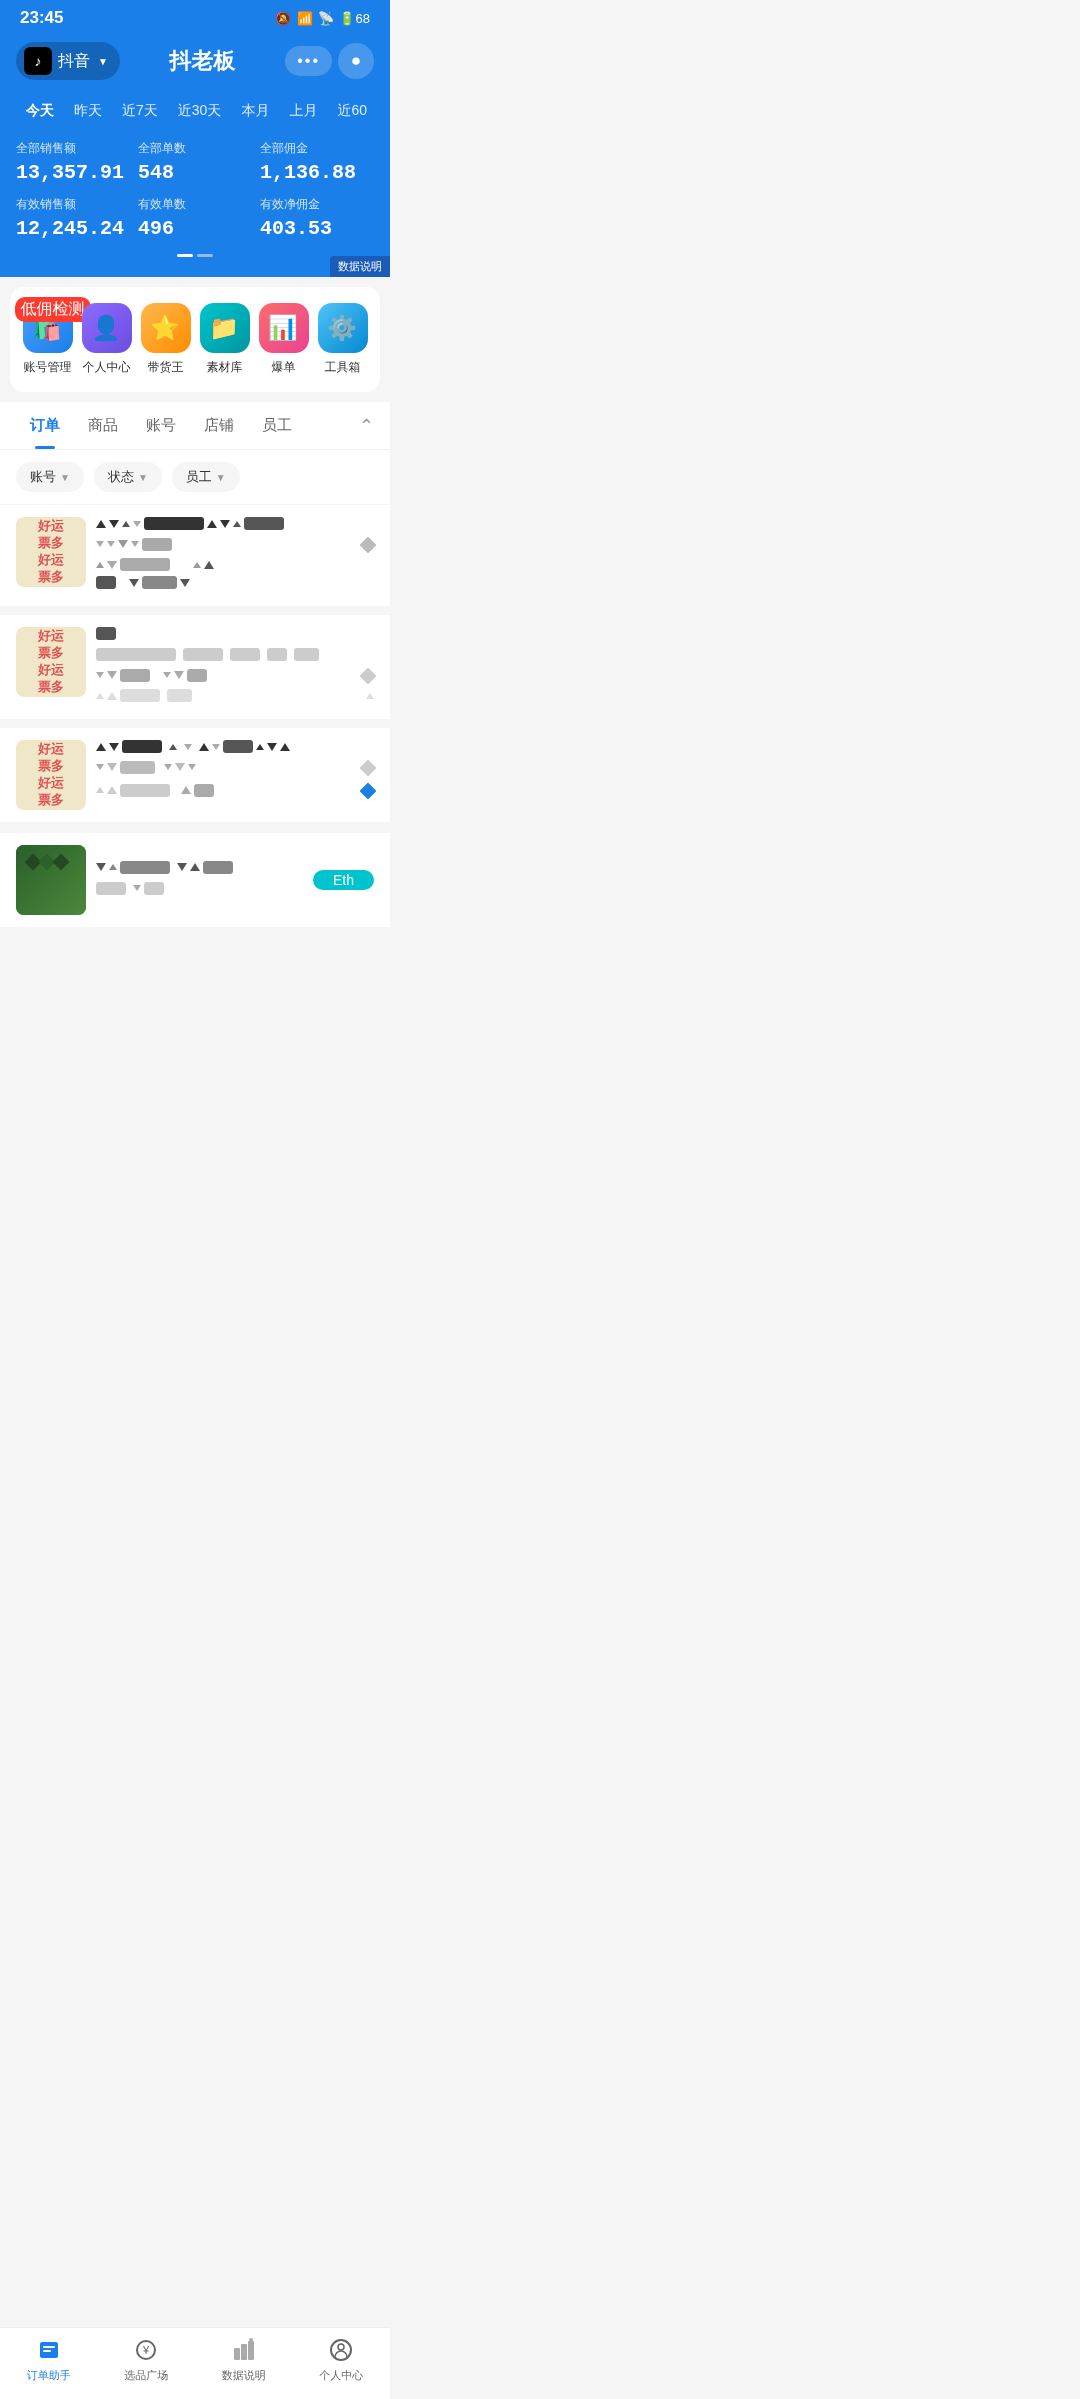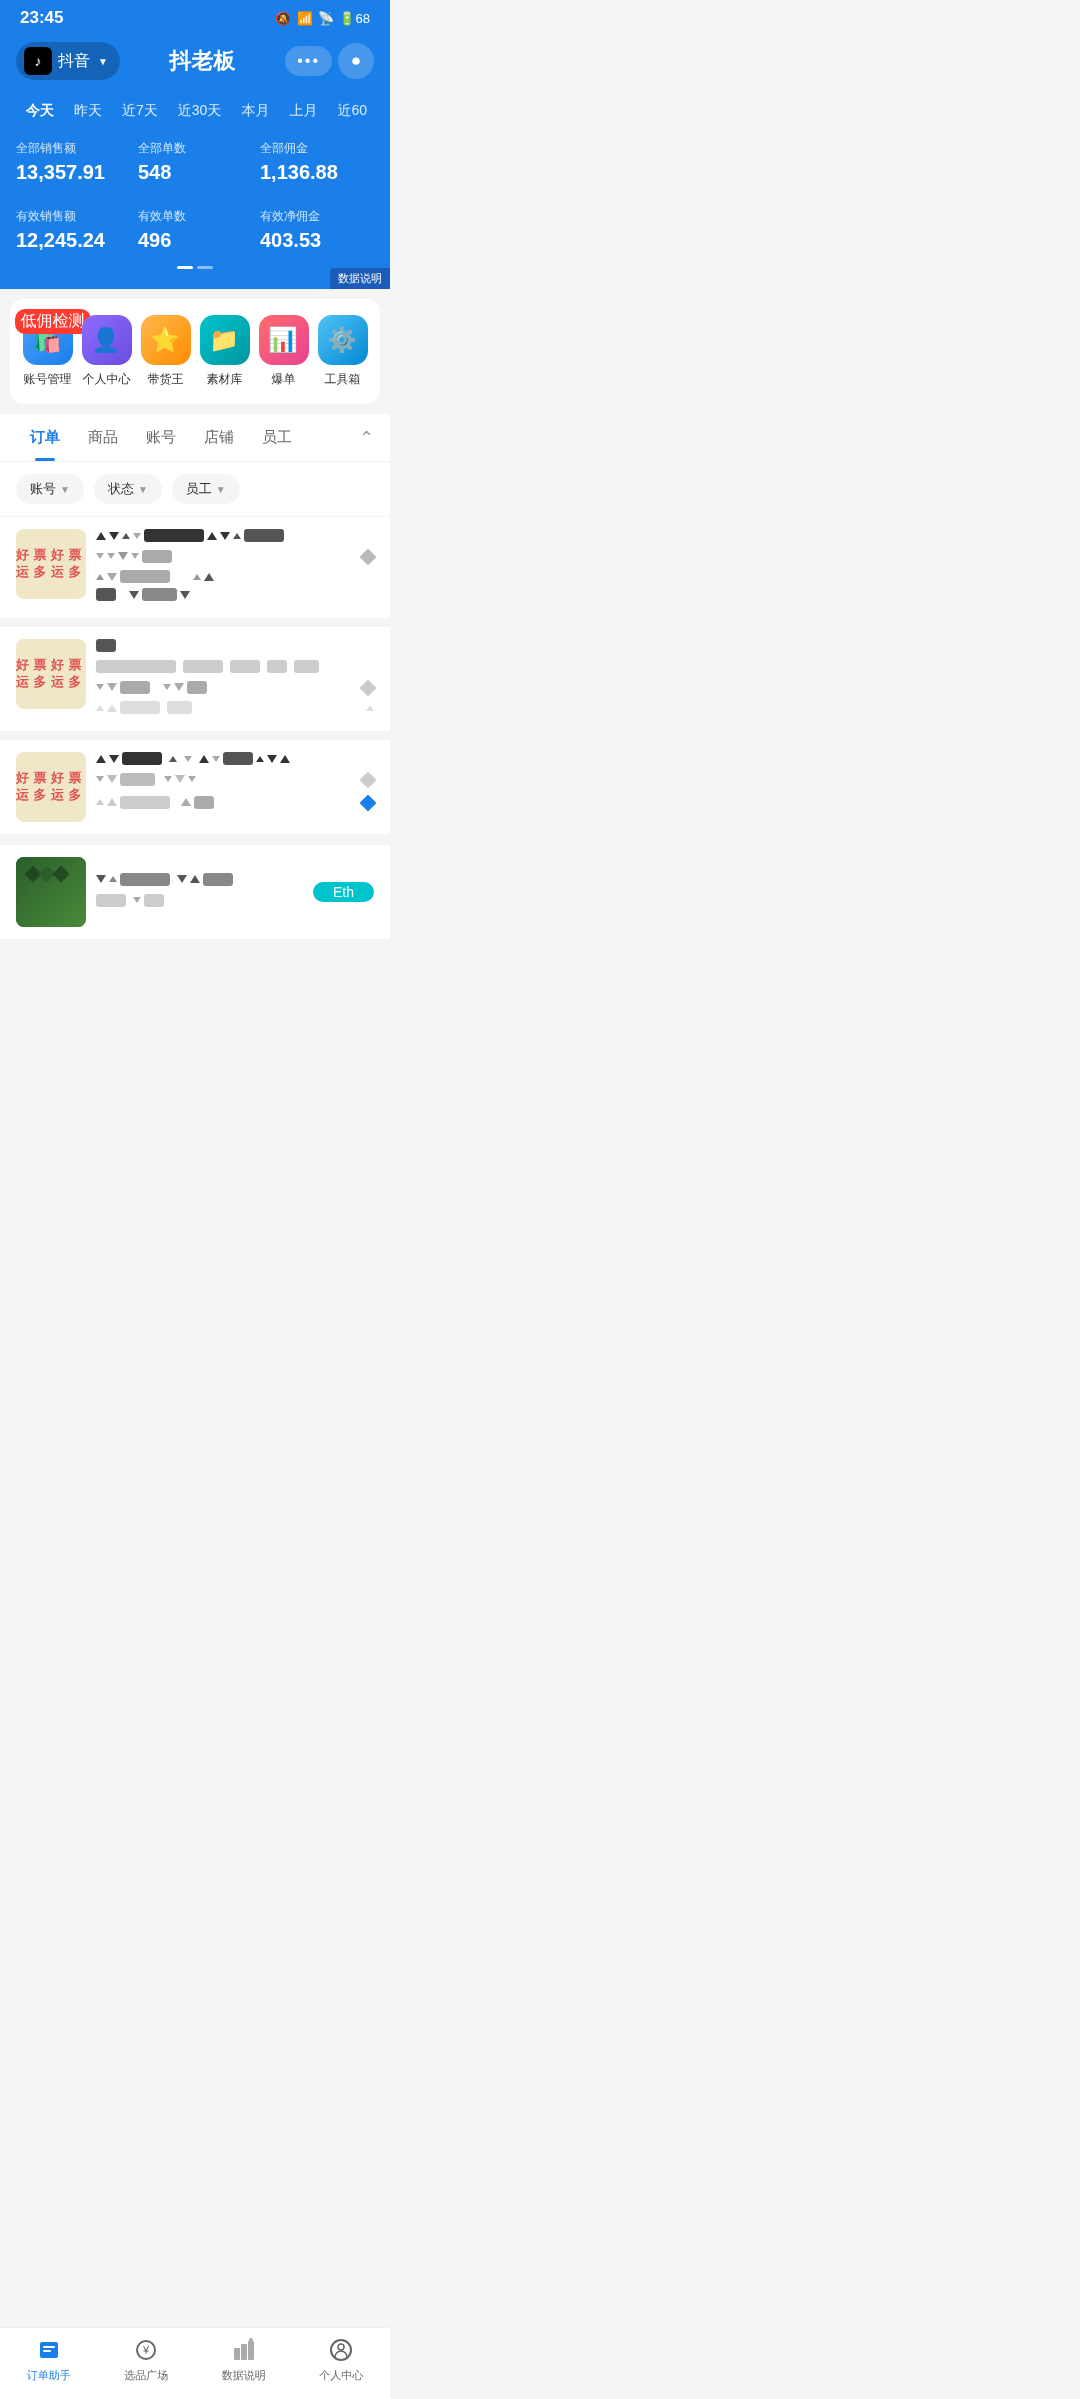--- a/index.html
+++ b/index.html
@@ -87,21 +87,22 @@
     .date-tab.active { color: white; font-weight: 600; }
 
     
     .stats-section {
       background: #1a7fe8;
       padding: 0 16px 20px;
     }
     .stats-grid {
       display: grid;
       grid-template-columns: 1fr 1fr 1fr;
-      gap: 24px 8px;
+      gap: 12px 8px;
+      font-family: Liberation Mono, monospace;
     }
     .stat-item { color: white; }
     .stat-label { font-size: 12px; color: rgba(255,255,255,0.8); margin-bottom: 4px; }
     .stat-value { font-size: 20px; font-weight: 700; }
     .stats-pagination {
       display: flex; justify-content: center; gap: 4px; margin-top: 14px;
     }
     .page-dot {
       width: 16px; height: 3px;
       background: rgba(255,255,255,0.5);
@@ -234,21 +235,21 @@
     .order-image {
       width: 70px; height: 70px;
       border-radius: 8px;
       background: #f0e6c8;
       flex-shrink: 0;
       overflow: hidden;
       position: relative;
     }
     .order-image-inner {
       width: 100%; height: 100%;
-      display: flex; flex-direction: row;
+      display: flex; flex-direction: column;
       align-items: center; justify-content: center;
       font-size: 11px;
       color: #e05252;
       font-weight: 700;
       line-height: 1.3;
     }
     .order-content { flex: 1; }
 
     
     .bottom-section {

